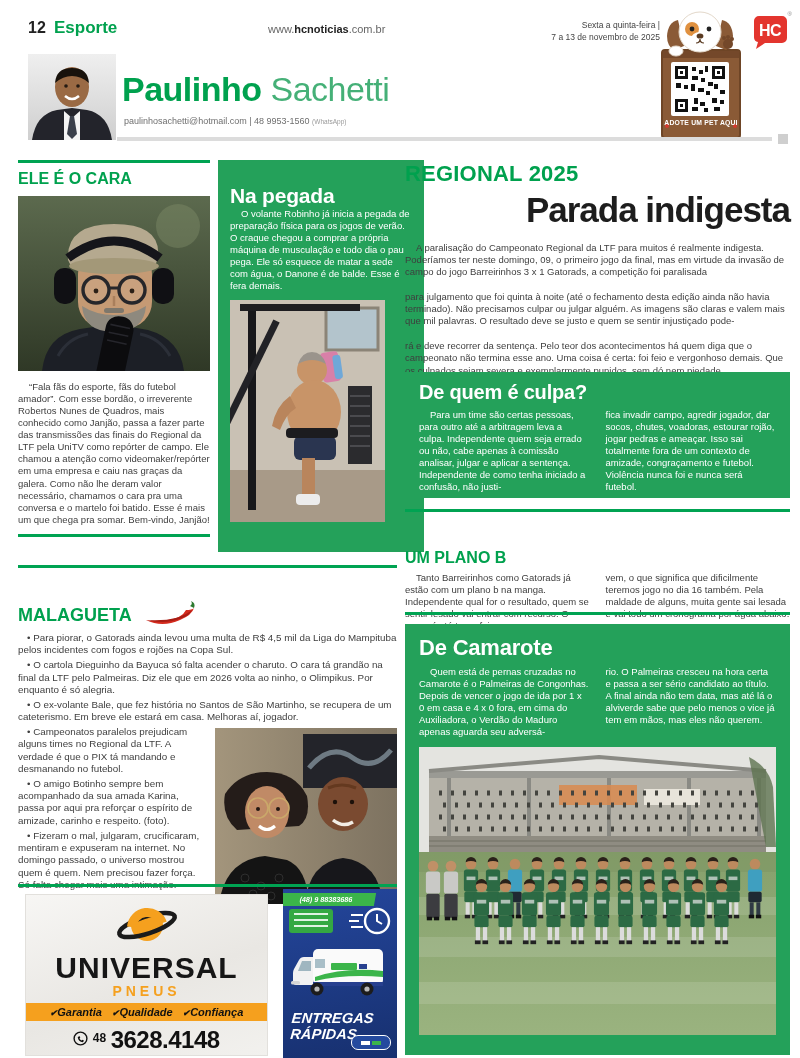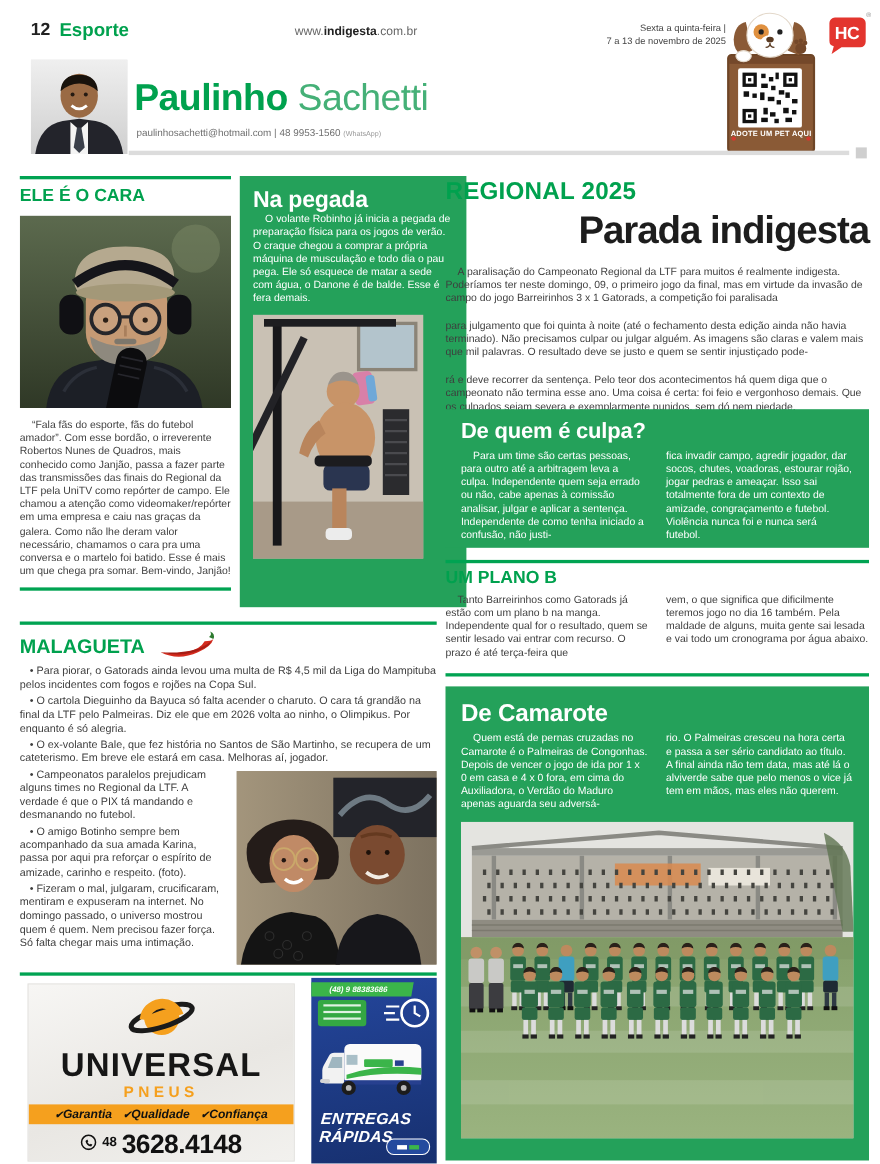--- a/index.html
+++ b/index.html
@@ -24,34 +24,34 @@
   .colname{left:122px;top:70px;font-size:34px;letter-spacing:-0.5px;}
   .colname .fn{color:#00a14e;font-weight:bold;}
   .colname .ln{color:#45b077;}
   .contact{left:124px;top:116px;font-size:9px;color:#6f6f6f;}
   .contact .wa{font-size:6.5px;color:#9a9a9a;}
   .hrule{left:117px;top:137px;width:655px;height:4px;background:#dcdcdc;}
   .hrulecap{left:778px;top:134px;width:10px;height:10px;background:#cfcfcf;}
 
   
   .grule{background:#00a352;height:3px;}
-  .sec-title{font-size:16px;font-weight:bold;color:#00a14e;}
+  .sec-title{font-size:16px;font-weight:bold;color:#00a14e;margin-top:32px;}
   .btxt{font-size:9.5px;line-height:1.27;color:#3e3e3e;}
   .indent{text-indent:11px;}
   .gbox{background:#24a15a;color:#fff;overflow:hidden;box-sizing:border-box;}
   .gbox-title{font-size:21px;font-weight:bold;color:#fff;letter-spacing:-0.2px;}
   .wcols{display:flex;gap:16px;margin-top:5px;}
   .wcols .c{flex:1;font-size:9.5px;line-height:1.27;color:#fff;}
 
   
   .ele{left:18px;top:160px;width:192px;}
   .ele .grule{width:192px;}
   .ele h2{margin:7px 0 8px;}
   .photo{display:block;}
-  .pegadabox{left:218px;top:160px;width:206px;height:392px;padding:10px 12px;}
+  .pegadabox{left:218px;top:160px;width:206px;height:392px;padding:24px 12px;}
   .pegadabox .btxt{color:#fff;margin-top:5px;}
 
   .mala{left:18px;top:568px;width:379px;}
   .mala-head{display:flex;align-items:flex-end;gap:10px;margin:5px 0 6px;}
   .mi{font-size:9.8px;line-height:1.26;color:#3e3e3e;margin:0 0 2.5px;text-indent:9px;}
   .mi::before{content:"\2022  ";}
   .couple-float{float:right;width:182px;height:176px;margin:2px 0 4px 9px;}
 
   
   .regional{left:405px;top:161px;width:385px;}
@@ -91,21 +91,21 @@
   .dad .minilogo i{display:block;width:9px;height:4px;background:#fff;}
   .dad .minilogo i+i{background:#3bb54a;}
 </style>
 </head>
 <body>
 
 <div class="page">
 
   <div class="abs pagenum">12</div>
   <div class="abs secname">Esporte</div>
-  <div class="abs website"><span>www.</span><b>indigesta</b><span>.com.br</span></div>
+  <div class="abs website"><span>www.</span><b>hcnoticias</b><span>.com.br</span></div>
   <div class="abs dateline">
     <div>Sexta a quinta-feira |</div>
     <div>7 a 13 de novembro de 2025</div>
   </div>
 
   <div class="abs petad">
     <svg width="92" height="138" viewBox="0 0 92 138">
       <rect x="8" y="44" width="78" height="88" rx="3" fill="#8a5a36" stroke="#6e4526" stroke-width="2"></rect>
       <rect x="9" y="45" width="76" height="7" fill="#74482a"></rect>
       <rect x="17" y="56" width="58" height="54" rx="2" fill="#fff"></rect>

